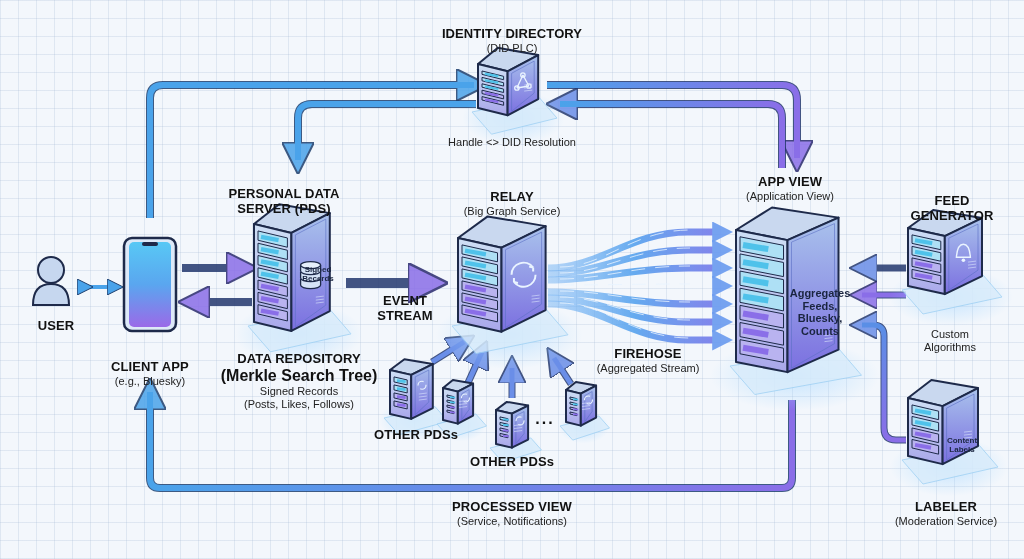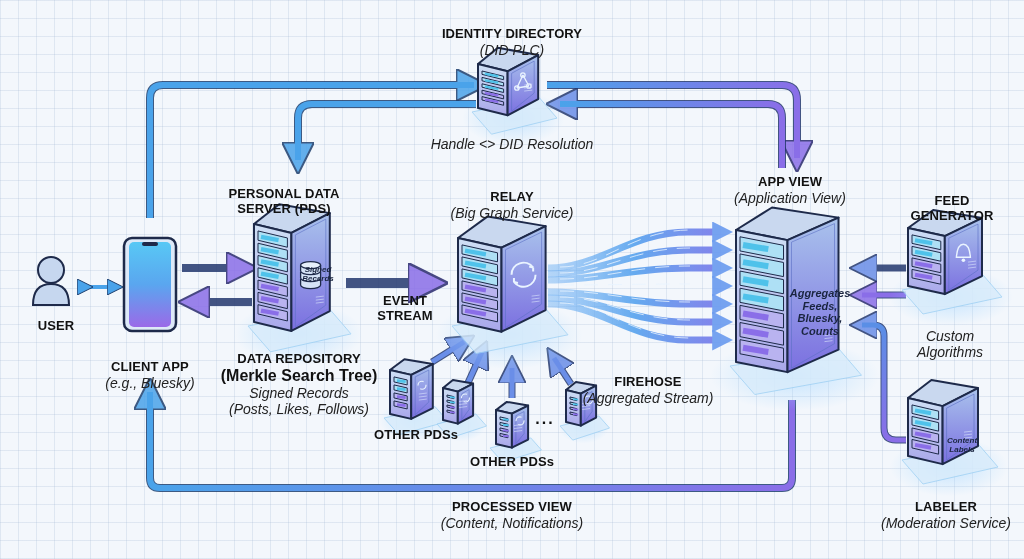--- a/index.html
+++ b/index.html
@@ -6,23 +6,23 @@
   body{width:1024px;height:559px;overflow:hidden;position:relative;
     font-family:"Liberation Sans","DejaVu Sans",sans-serif;color:#111;
     background-color:#f3f7fc;
     background-image:
       linear-gradient(rgba(170,190,215,0.28) 1px, transparent 1px),
       linear-gradient(90deg, rgba(170,190,215,0.28) 1px, transparent 1px);
     background-size:18px 18px;}
   svg#diagram{position:absolute;left:0;top:0;}
   .lbl{position:absolute;text-align:center;line-height:1.15;white-space:nowrap;transform:translateX(-50%);}
   .t{font-weight:bold;font-size:13px;letter-spacing:0.1px;color:#111;}
-  .s{font-size:14px;color:#222;font-style:italic;}
+  .s{font-size:11px;color:#222;}
   .sb{font-size:16px;font-weight:bold;color:#111;}
-  .face{position:absolute;text-align:center;font-size:8px;font-weight:bold;color:#1a2540;line-height:1.15;transform:translateX(-50%);white-space:nowrap;font-style:italic;}
+  .face{position:absolute;text-align:center;font-size:8px;font-weight:bold;color:#1a2540;line-height:1.15;transform:translateX(-50%);white-space:nowrap;}
 </style>
 </head>
 <body>
 
 <svg id="diagram" width="1024" height="559" viewBox="0 0 1024 559" xmlns="http://www.w3.org/2000/svg">
   <defs>
     <linearGradient id="gBP" x1="0" y1="0" x2="1" y2="0">
       <stop offset="0" stop-color="#4aa3ea"></stop>
         <stop offset="1" stop-color="#8a6ee8"></stop>
     </linearGradient>
@@ -452,21 +452,21 @@
 
 <div class="lbl" style="left:512px;top:190px;">
   <div class="t">RELAY</div>
   <div class="s">(Big Graph Service)</div>
 </div>
 
 <div class="lbl t" style="left:416px;top:428px;">OTHER PDSs</div>
 <div class="lbl t" style="left:512px;top:455px;">OTHER PDSs</div>
 <div class="lbl t" style="left:545px;top:410px;font-size:16px;letter-spacing:2px;">...</div>
 
-<div class="lbl" style="left:648px;top:347px;margin-top:28px;">
+<div class="lbl" style="left:648px;top:347px;">
   <div class="t">FIREHOSE</div>
   <div class="s">(Aggregated Stream)</div>
 </div>
 
 <div class="lbl" style="left:790px;top:175px;">
   <div class="t">APP VIEW</div>
   <div class="s">(Application View)</div>
 </div>
 <div class="face" style="left:820px;top:287px;font-size:11px;">
   <div>Aggregates</div>
@@ -488,14 +488,14 @@
   <div>Content</div>
   <div>Labels</div>
 </div>
 <div class="lbl" style="left:946px;top:500px;">
   <div class="t">LABELER</div>
   <div class="s">(Moderation Service)</div>
 </div>
 
 <div class="lbl" style="left:512px;top:500px;">
   <div class="t">PROCESSED VIEW</div>
-  <div class="s">(Content, Notifications)</div>
+  <div class="s">(Service, Notifications)</div>
 </div>
 
 </body></html>

